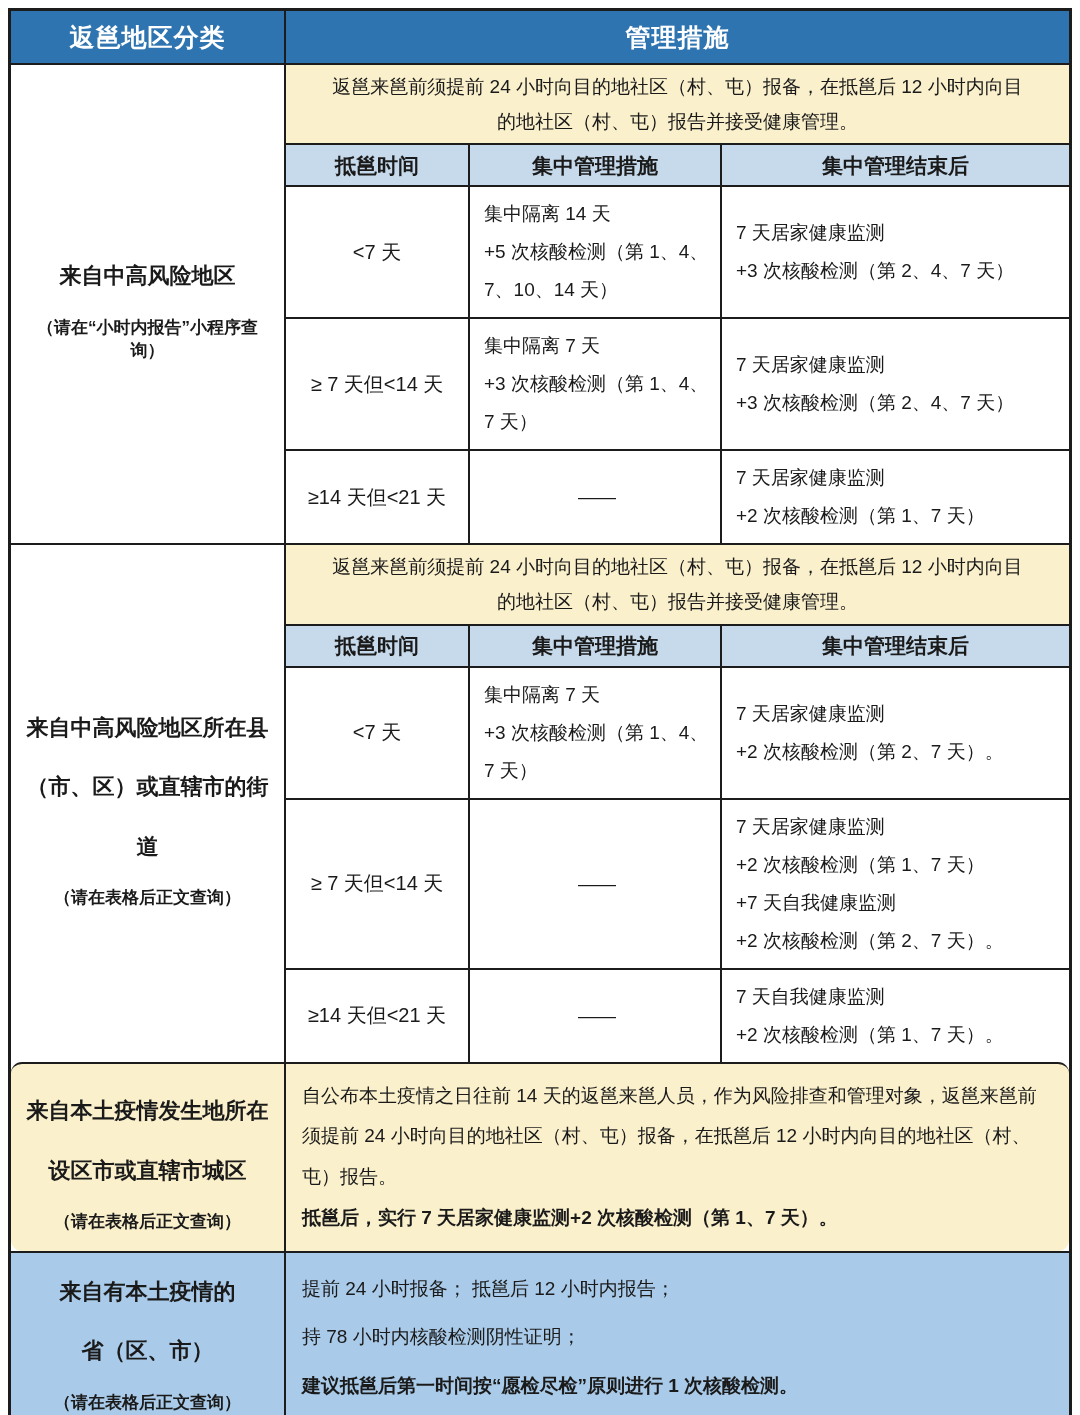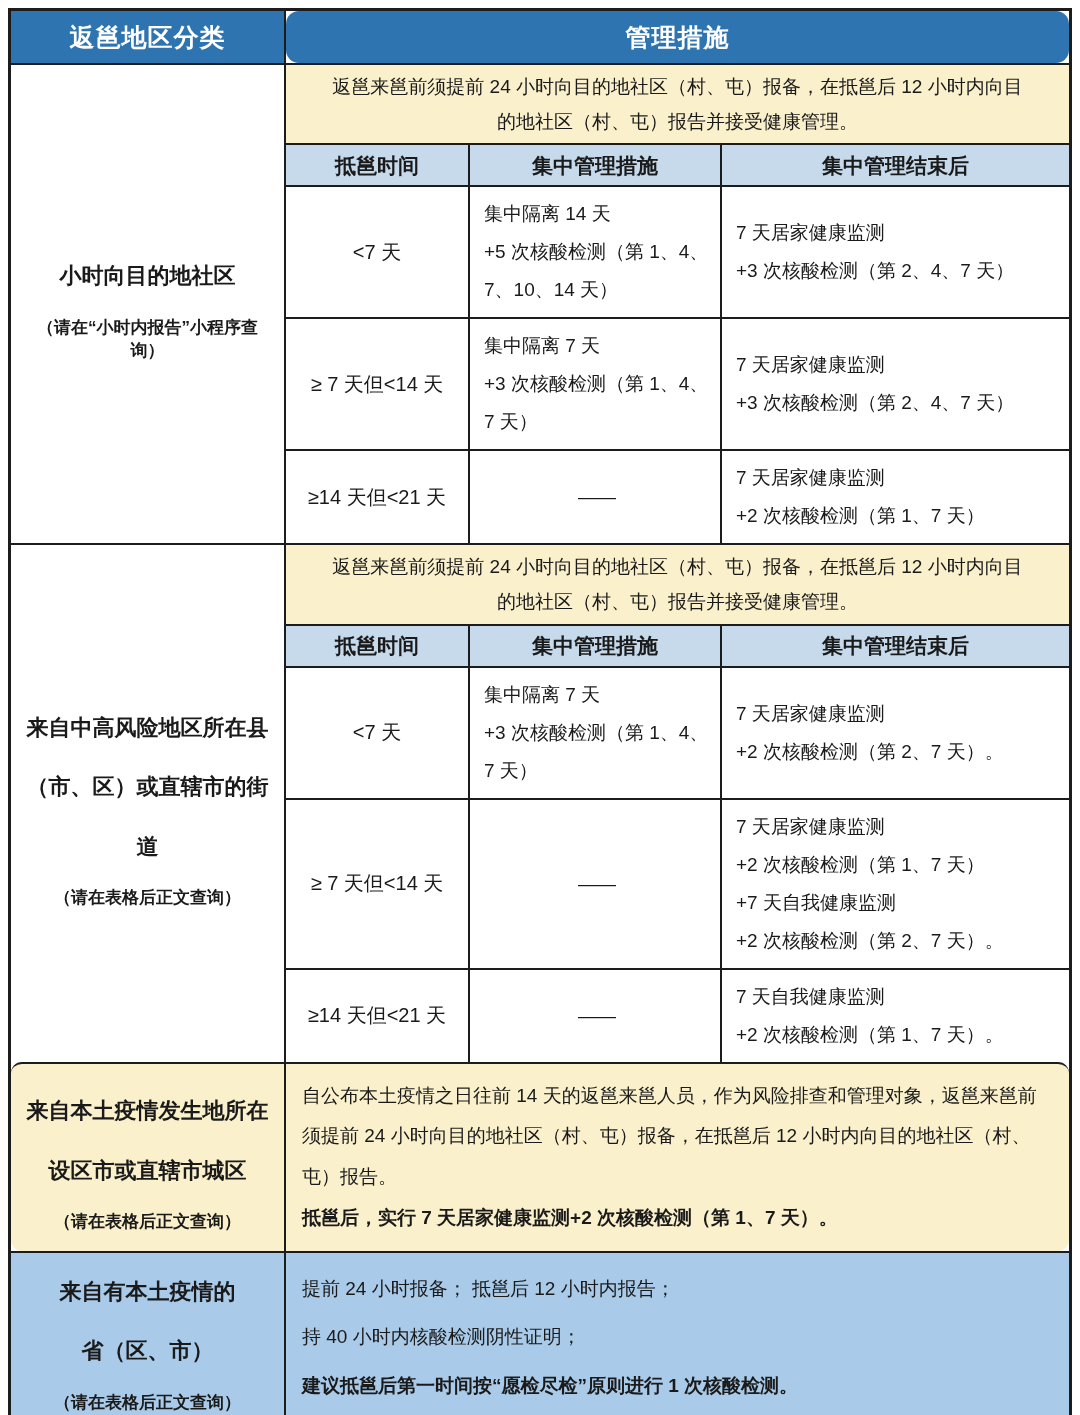--- a/index.html
+++ b/index.html
@@ -7,21 +7,21 @@
   .page{padding:8px 8px 15px 8px;}
   .poster{width:1064px;border:3px solid var(--border_dark,#1c1c1c);box-sizing:border-box;background:#fff;}
   .row{display:flex;align-items:stretch;}
   .row + .row{border-top:2px solid var(--border_dark,#1c1c1c);}
   .left-col{flex:0 0 275px;border-right:2px solid var(--border_dark,#1c1c1c);display:flex;flex-direction:column;align-items:center;justify-content:center;text-align:center;box-sizing:border-box;padding:6px 10px;}
   .right-col{flex:1 1 auto;display:flex;flex-direction:column;box-sizing:border-box;}
   
   .thead{height:52px;}
   .head-cell{background:var(--header_blue,#2e74b0);color:#ffffff;font-weight:bold;font-size:25px;display:flex;align-items:center;justify-content:center;letter-spacing:1px;}
   .thead .left-col{padding:14px;}
-  .thead .right-col{align-items:center;justify-content:center;border-radius:13px;}
+  .thead .right-col{align-items:center;justify-content:center;}
   
   .notice{background:var(--note_yellow,#faf0cc);border-bottom:2px solid var(--border_dark,#1c1c1c);min-height:74px;display:flex;align-items:center;justify-content:center;text-align:center;font-size:19px;line-height:1.85;padding:4px 40px;white-space:pre-line;box-sizing:border-box;}
   
   .inner-table{display:flex;flex-direction:column;flex:1 1 auto;}
   .inner-row{display:flex;align-items:stretch;flex:1 1 auto;}
   .inner-row + .inner-row{border-top:2px solid var(--border_dark,#1c1c1c);}
   .c1{flex:0 0 184px;display:flex;align-items:center;justify-content:center;text-align:right;border-right:2px solid var(--border_dark,#1c1c1c);font-size:20px;padding:4px 6px;box-sizing:border-box;white-space:pre-line;}
   .c2{flex:0 0 252px;border-right:2px solid var(--border_dark,#1c1c1c);}
   .c3{flex:1 1 auto;}
   .c2,.c3{display:flex;align-items:center;font-size:19px;line-height:2.0;padding:8px 2px 8px 14px;box-sizing:border-box;white-space:pre-line;text-align:left;}
@@ -48,21 +48,21 @@
 <div class="page">
   <div class="poster">
 
     <div class="row thead">
       <div class="left-col head-cell">返邕地区分类</div>
       <div class="right-col head-cell">管理措施</div>
     </div>
 
     <div class="row">
       <div class="left-col">
-        <div class="label">小时向目的地社区</div>
+        <div class="label">来自中高风险地区</div>
         <div class="label-note">（请在“小时内报告”小程序查询）</div>
       </div>
       <div class="right-col">
         <div class="notice">返邕来邕前须提前 24 小时向目的地社区（村、屯）报备，在抵邕后 12 小时内向目的地社区（村、屯）报告并接受健康管理。</div>
         <div class="inner-table">
           <div class="inner-row inner-head">
             <div class="c1">抵邕时间</div>
             <div class="c2">集中管理措施</div>
             <div class="c3">集中管理结束后</div>
           </div>
@@ -144,19 +144,19 @@
     </div>
 
     <div class="row sec-blue s4">
       <div class="left-col">
         <div class="label">来自有本土疫情的
 省（区、市）</div>
         <div class="label-note">（请在表格后正文查询）</div>
       </div>
       <div class="right-col para-cell">
         <div class="line">提前 24 小时报备； 抵邕后 12 小时内报告；</div>
-        <div class="line">持 40 小时内核酸检测阴性证明；</div>
+        <div class="line">持 78 小时内核酸检测阴性证明；</div>
         <div class="line bold">建议抵邕后第一时间按“愿检尽检”原则进行 1 次核酸检测。</div>
       </div>
     </div>
 
   </div>
 </div>
 
 </body></html>

